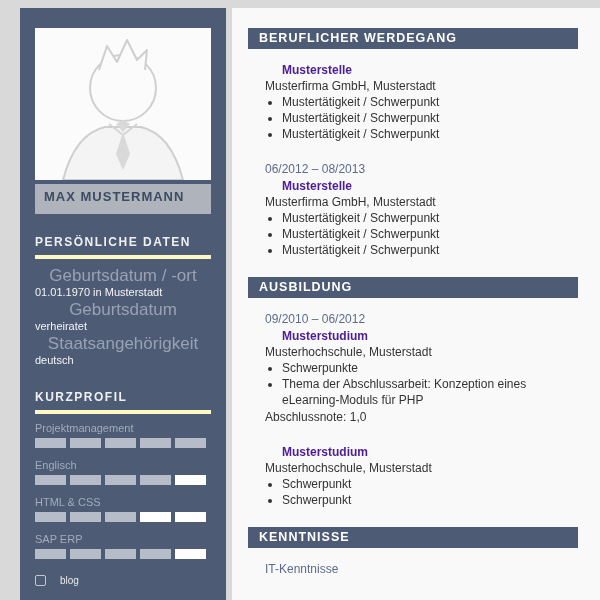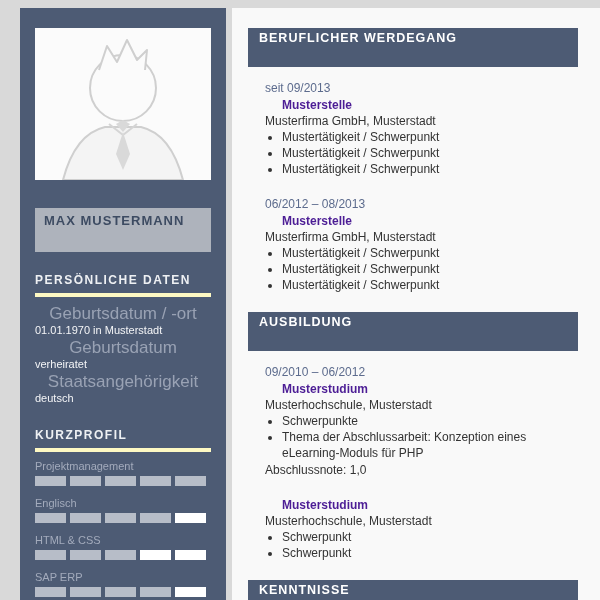--- a/index.html
+++ b/index.html
@@ -19,22 +19,22 @@
     box-sizing: border-box;
     overflow: hidden;
   }
   .photo {
     margin: 20px 15px 0;
     height: 152px;
     background: #fbfbfb;
     overflow: hidden;
   }
   .nameplate {
-    margin: 28px 15px 0;
-    height: 44px; line-height: 26px;
+    margin: 4px 15px 0;
+    height: 30px; line-height: 26px;
     background: #aeb3bc;
     color: #3d4b62;
     font-weight: bold;
     font-size: 13px;
     letter-spacing: 1px;
     padding-left: 9px;
   }
   .side-section { margin: 21px 15px 0; }
   .side-header {
     color: #eef0f3;
@@ -72,21 +72,21 @@
     width: 368px; height: 592px;
     background: #f9f9f9;
     box-sizing: border-box;
     padding-top: 20px;
     overflow: hidden;
   }
   .section-bar {
     margin: 6px 22px 13px 16px;
     background: #4d5b74;
     color: #ffffff;
-    height: 39px; line-height: 21px;
+    height: 21px; line-height: 21px;
     font-size: 12.5px;
     font-weight: bold;
     letter-spacing: 1px;
     padding-left: 11px;
   }
   .section-bar:first-child { margin-top: 0; }
   .entry {
     margin: 0 22px 19px 33px;
     font-size: 12px;
     line-height: 16px;
@@ -180,21 +180,20 @@
       <span class="blog-icon"></span>
       <span class="blog-label">blog</span>
     </div>
 
   </div>
 
   <div class="main">
     <div id="main-sections">
         <div class="section-bar">BERUFLICHER WERDEGANG</div>
         <div class="entry">
-          <div class="date">seit 09/2013</div>
           <div class="title">Musterstelle</div>
           <div class="subtitle">Musterfirma GmbH, Musterstadt</div>
           <ul class="bullets">
             <li>Mustertätigkeit / Schwerpunkt</li>
             <li>Mustertätigkeit / Schwerpunkt</li>
             <li>Mustertätigkeit / Schwerpunkt</li>
           </ul>
         </div>
         <div class="entry">
           <div class="date">06/2012 – 08/2013</div>

